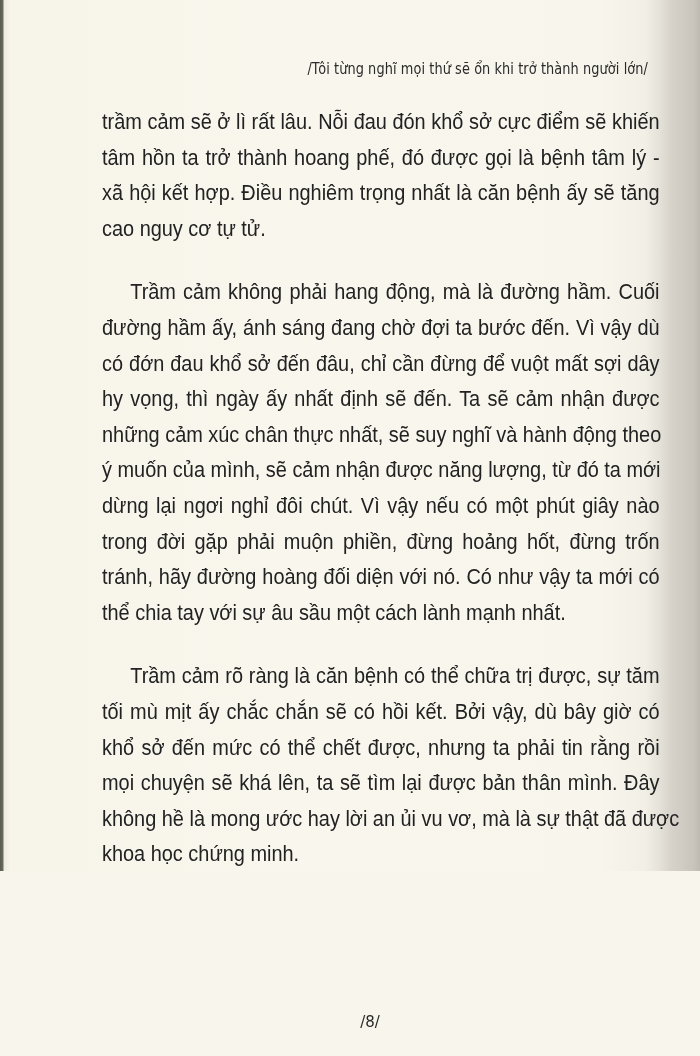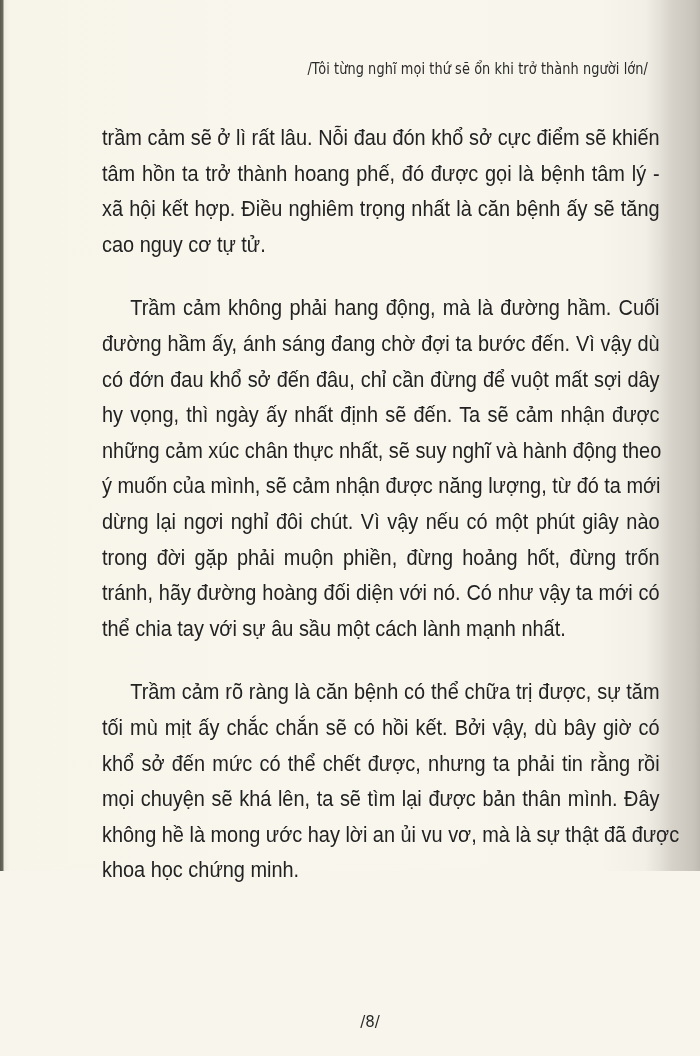--- a/index.html
+++ b/index.html
@@ -35,21 +35,21 @@
       letter-spacing: 0.1px;
       color: #2a2a2a;
       font-family: "DejaVu Sans", sans-serif;
       font-weight: normal;
       transform: scaleX(0.86);
       transform-origin: right center;
     }
     .body-text {
       position: absolute;
       left: 102px;
-      top: 120px;
+      top: 104px;
       width: 558px;
     }
     .paragraph {
       margin: 0 0 28px 0;
       font-size: 21.2px;
       line-height: 35.6px;
       text-align: justify;
       text-align-last: left;
       color: #222;
     }

